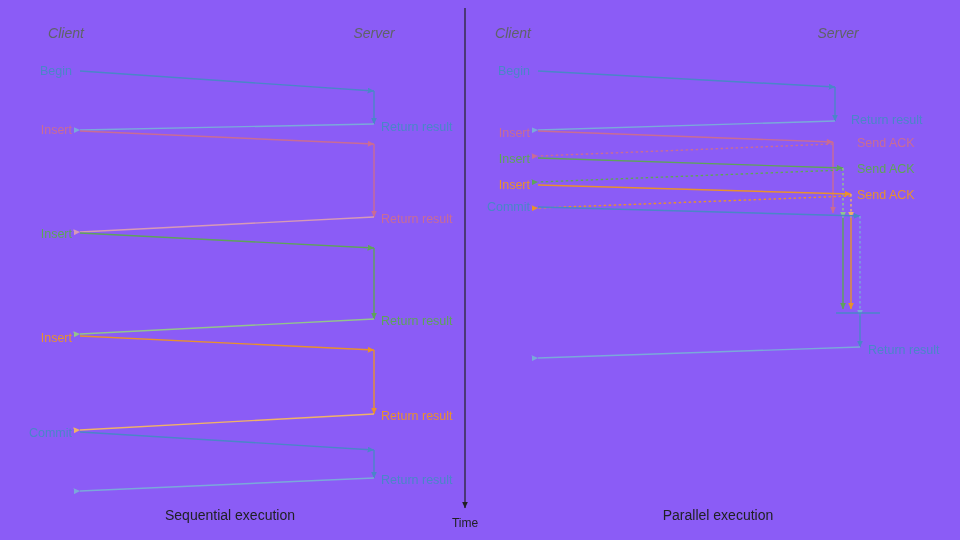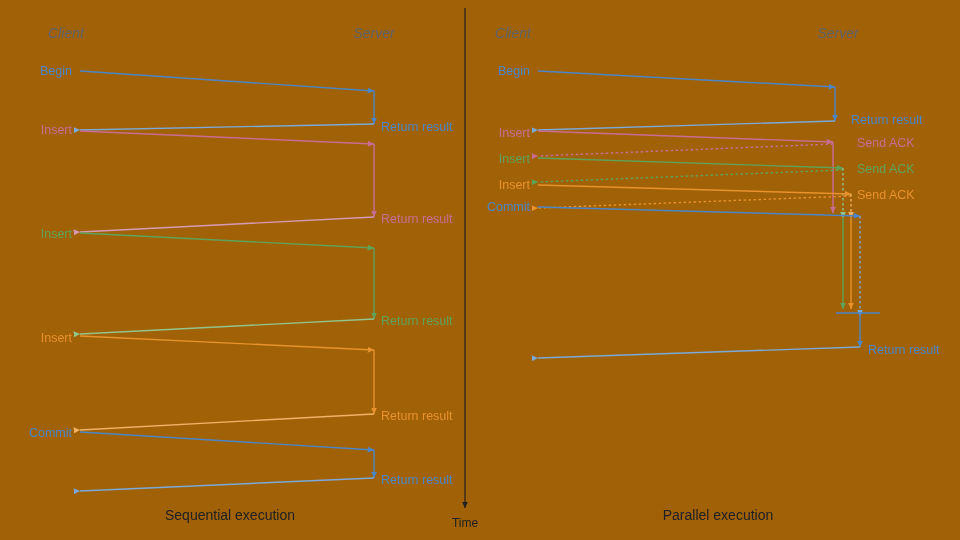--- a/index.html
+++ b/index.html
@@ -1,18 +1,18 @@
 <!DOCTYPE html>
 <html><head>
 <meta charset="utf-8">
 <style>
   html,body{margin:0;padding:0;background:#ffffff;}
   body{width:960px;height:540px;overflow:hidden;
        font-family:"Liberation Sans","DejaVu Sans",sans-serif;}
-  #stage{position:relative;width:960px;height:540px;background:#a16207;}
+  #stage{position:relative;width:960px;height:540px;background:#8b5cf6;}
   svg#diagram{position:absolute;left:0;top:0;width:960px;height:540px;display:block;}
   .lbl{font-size:12.5px;font-family:"Liberation Sans","DejaVu Sans",sans-serif;}
   .hdr{font-size:14px;font-style:italic;fill:#5f6368;
        font-family:"Liberation Sans","DejaVu Sans",sans-serif;}
   .cap{font-size:14px;fill:#202124;
        font-family:"Liberation Sans","DejaVu Sans",sans-serif;}
   .axlbl{font-size:12px;fill:#202124;
        font-family:"Liberation Sans","DejaVu Sans",sans-serif;}
 </style>
 </head>

